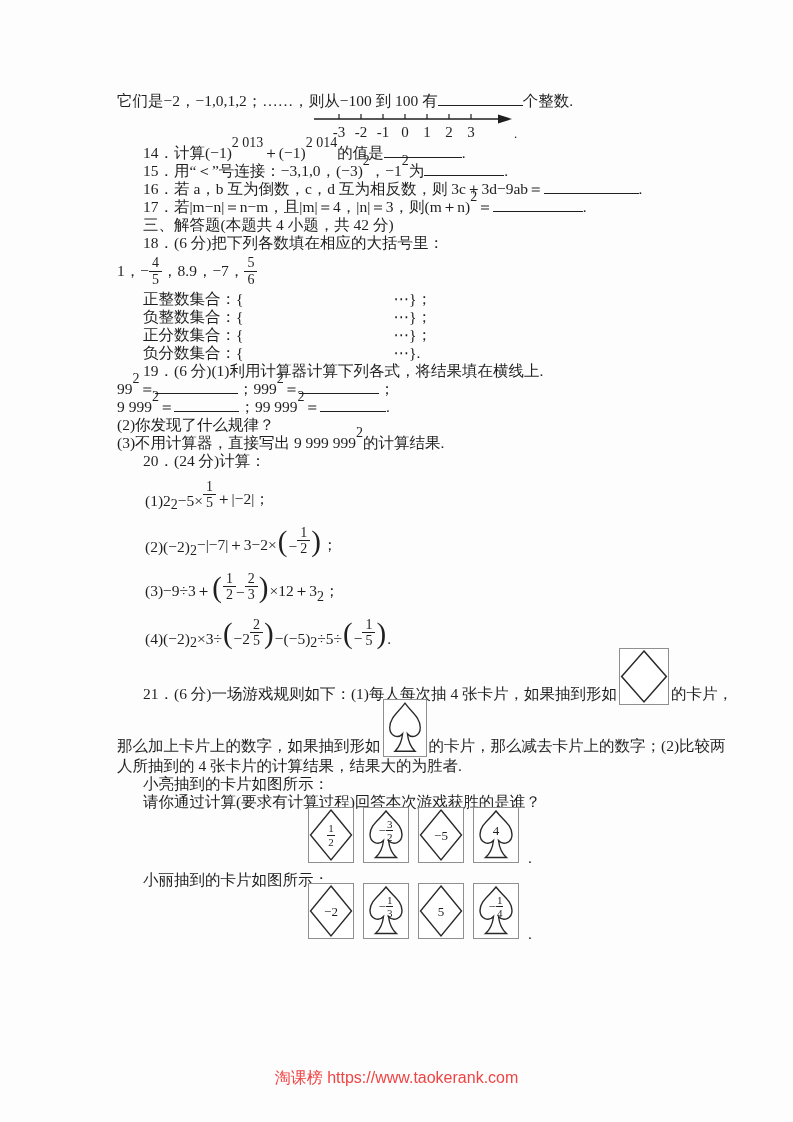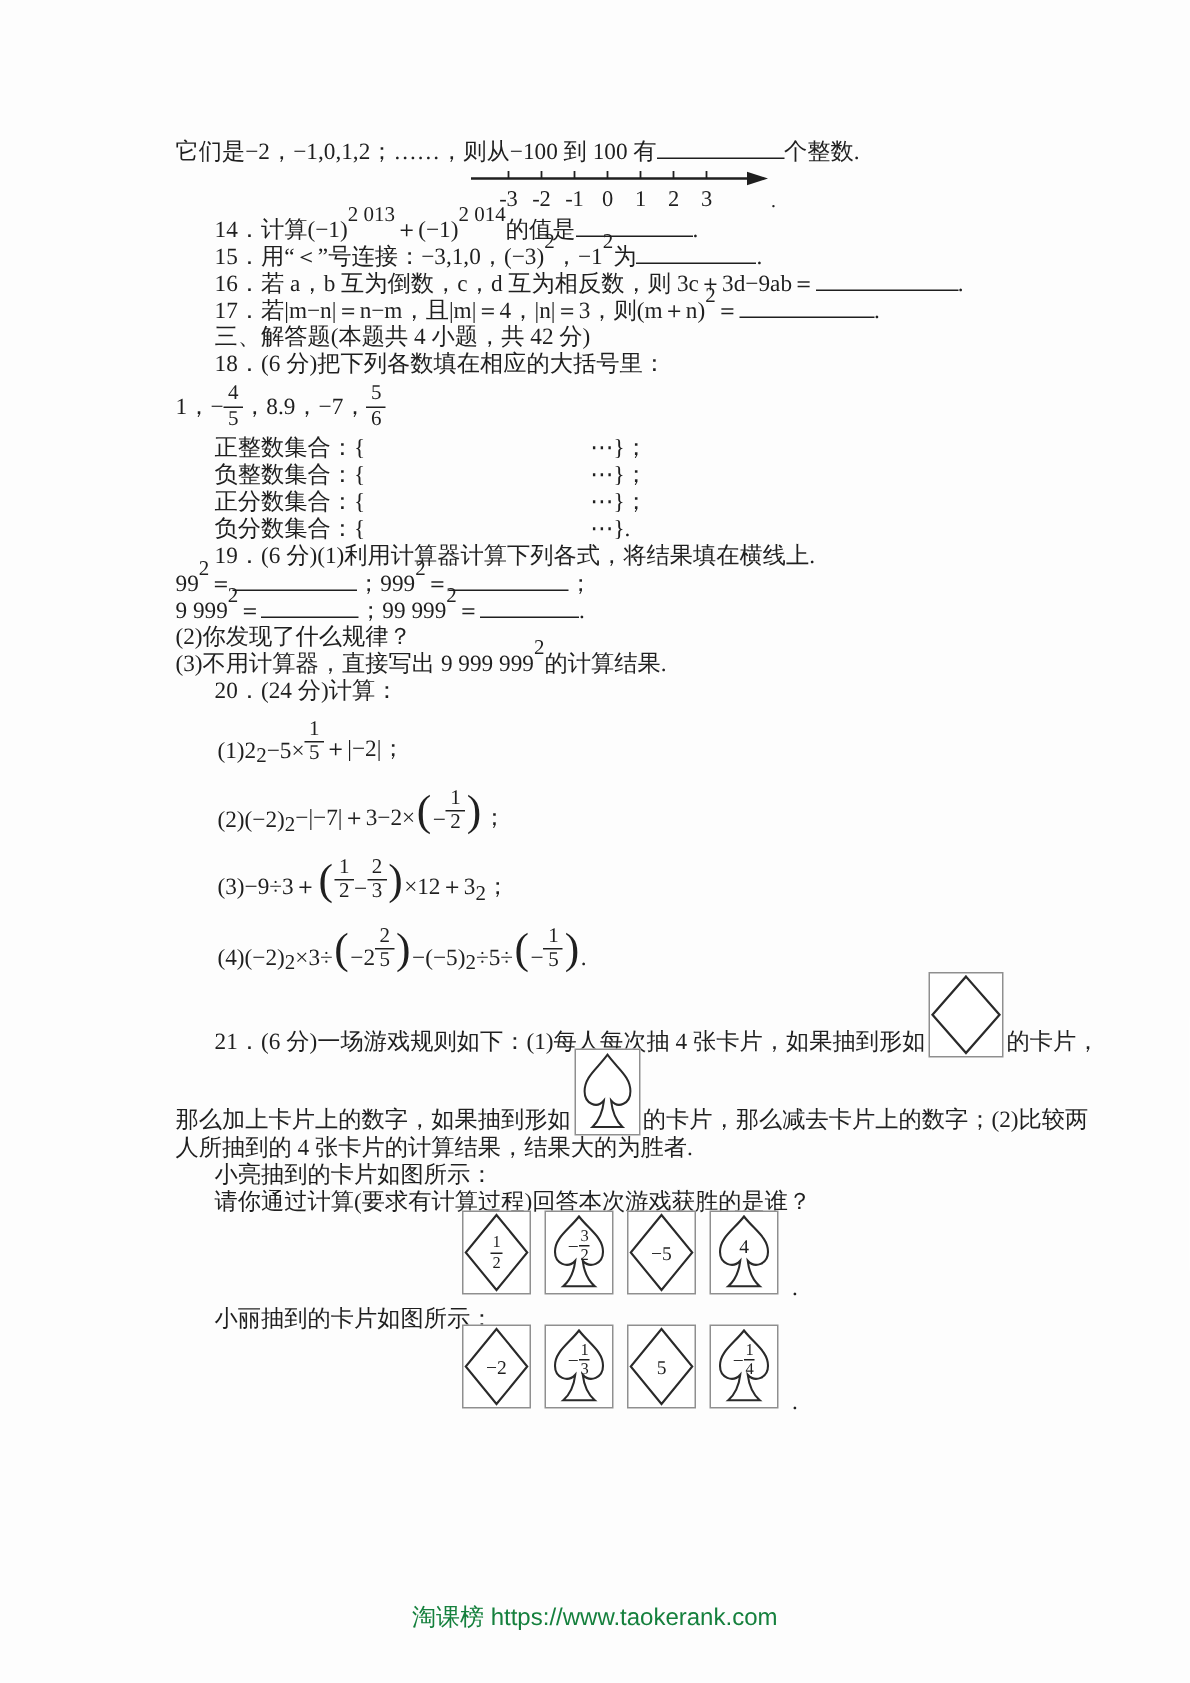--- a/index.html
+++ b/index.html
@@ -38,21 +38,21 @@
   .card .frac .fn,.card .frac .fd{padding:0 1px}
   .card-inline{vertical-align:-6px;margin:0 2px 0 2px}
   .card-big-d{width:48px;height:55px}
   .card-big-s{width:42px;height:56px}
   .cards-row{padding-left:191px;height:58px;white-space:nowrap;margin-bottom:6px}
   .row1{margin-top:-4px}
   .row2{margin-top:-6px}
   .m-up6{margin-top:-6px}
   
   .footer{position:absolute;left:0;top:1068px;width:100%;text-align:center;
-          font-family:"Liberation Sans","DejaVu Sans",sans-serif;font-size:16px;color:#15803d}
+          font-family:"Liberation Sans","DejaVu Sans",sans-serif;font-size:16px;color:#ef4444}
 </style>
 </head>
 <body>
 
 <div class="page">
   <div class="doc">
 
     <div class="line"><span>它们是−2，−1,0,1,2；……，则从−100 到 100 有</span><span class="blank" style="width: 85px;"></span><span>个整数.</span></div>
 
     <div class="numline-wrap">

